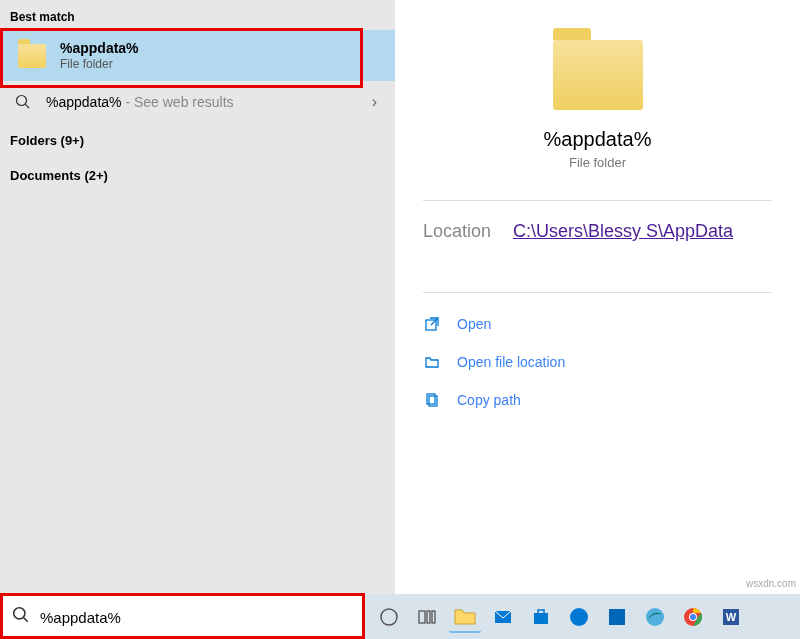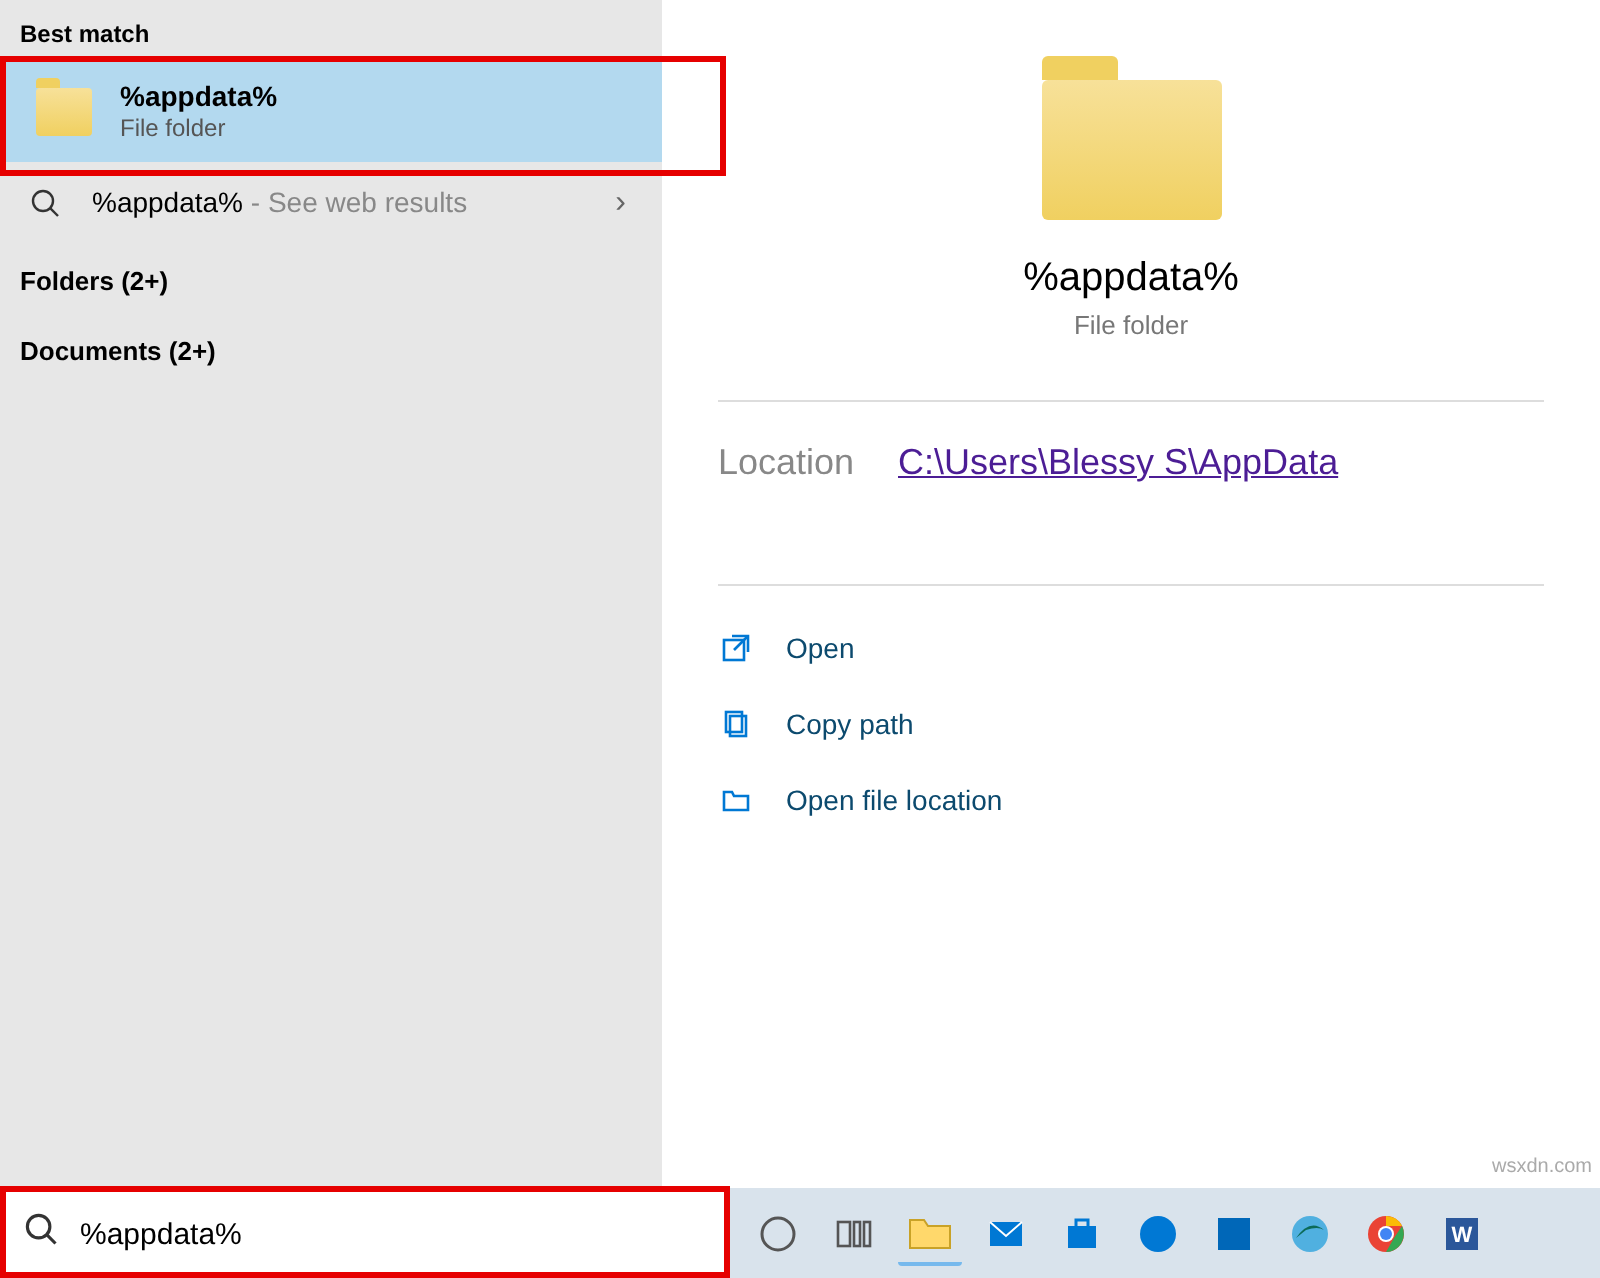--- a/index.html
+++ b/index.html
@@ -1,18 +1,18 @@
 <!DOCTYPE html>
 <html><head>
   <meta charset="utf-8">
   <style>
     * { margin: 0; padding: 0; box-sizing: border-box; font-family: "Segoe UI", sans-serif; }
     body { width: 800px; height: 639px; overflow: hidden; background: #fff; position: relative; }
     .container { display: flex; height: 594px; }
-    .left-panel { width: 331px; background: #e7e7e7; position: relative; }
+    .left-panel { width: 395px; background: #e7e7e7; position: relative; }
     .right-panel { flex: 1; background: #fff; padding: 0; }
     .section-label { font-size: 12px; font-weight: 600; color: #000; padding: 10px 10px 6px 10px; }
     .best-match-item { display: flex; align-items: center; background: #b3d9ef; padding: 10px 10px 10px 18px; position: relative; }
     .highlight-red { position: absolute; border: 3px solid #e60000; pointer-events: none; }
     .hl1 { left: 0px; top: 28px; width: 363px; height: 60px; }
     .hl2 { left: 0px; bottom: 0px; width: 365px; height: 46px; }
     .folder-icon-sm { width: 28px; height: 24px; background: linear-gradient(#f7e199, #f0d060); border-radius: 2px 2px 2px 2px; position: relative; margin-right: 14px; }
     .folder-icon-sm::before { content: ""; position: absolute; top: -5px; left: 0; width: 12px; height: 5px; background: #f0d060; border-radius: 2px 2px 0 0; }
     .bm-title { font-size: 14px; font-weight: 600; color: #000; }
     .bm-sub { font-size: 12px; color: #555; margin-top: 1px; }
@@ -26,21 +26,21 @@
     .preview-top { text-align: center; padding-top: 40px; }
     .folder-icon-lg { width: 90px; height: 70px; background: linear-gradient(#f7e199, #f0d060); border-radius: 3px; margin: 0 auto; position: relative; }
     .folder-icon-lg::before { content: ""; position: absolute; top: -12px; left: 0; width: 38px; height: 12px; background: #f0d060; border-radius: 3px 3px 0 0; }
     .pv-title { font-size: 20px; margin-top: 18px; color: #000; }
     .pv-sub { font-size: 13px; color: #777; margin-top: 4px; }
     .divider { border-top: 1px solid #ddd; margin: 30px 28px 0 28px; }
     .loc-row { display: flex; padding: 20px 28px; font-size: 18px; }
     .loc-label { color: #888; width: 90px; }
     .loc-val { color: #4c1d95; text-decoration: underline; }
     .actions { padding: 12px 28px; }
-    .action-item { display: flex; align-items: center; padding: 10px 0; font-size: 14px; color: #0c4a6e; }
+    .action-item { display: flex; align-items: center; padding: 10px 0; font-size: 14px; color: #3b82f6; }
     .action-icon { width: 18px; height: 18px; margin-right: 16px; display: flex; align-items: center; justify-content: center; color: #0078d4; }
     .search-bar { position: absolute; left: 0; bottom: 0; width: 365px; height: 45px; background: #fff; display: flex; align-items: center; padding: 0 12px; border-top: 1px solid #ccc; }
     .search-bar input { border: none; outline: none; font-size: 15px; flex: 1; margin-left: 10px; background: transparent; }
     .taskbar { position: absolute; left: 365px; bottom: 0; right: 0; height: 45px; background: #d9e3ec; display: flex; align-items: center; padding-left: 8px; gap: 6px; }
     .tb-icon { width: 32px; height: 32px; display: flex; align-items: center; justify-content: center; border-radius: 2px; font-size: 16px; }
     .watermark { position: absolute; right: 4px; bottom: 50px; font-size: 10px; color: #aaa; }
   </style>
 </head>
 <body>
 
@@ -61,21 +61,21 @@
               <circle cx="6.5" cy="6.5" r="5" stroke="#333" stroke-width="1.2" fill="none"></circle>
               <line x1="10.2" y1="10.2" x2="14" y2="14" stroke="#333" stroke-width="1.2"></line>
             </svg>
         </span>
         <span>
           <span class="web-text">%appdata%</span><span class="web-sub"> - See web results</span>
         </span>
       </div>
       <span class="chevron">›</span>
     </div>
-    <div class="cat-item">Folders (2+)</div>
+    <div class="cat-item">Folders (9+)</div>
     <div class="cat-item">Documents (2+)</div>
     <div class="highlight-red hl1"></div>
   </div>
 
   <div class="right-panel">
     <div class="preview-top">
       <div class="folder-icon-lg"></div>
       <div class="pv-title">%appdata%</div>
       <div class="pv-sub">File folder</div>
     </div>
@@ -92,33 +92,33 @@
               <rect x="2" y="4" width="10" height="10"></rect>
               <path d="M6 2 h8 v8"></path>
               <path d="M14 2 L7 9"></path>
             </svg>
         </span>
         <span>Open</span>
       </div>
       <div class="action-item">
         <span class="action-icon">
           <svg width="16" height="16" viewBox="0 0 16 16" stroke="#0078d4" fill="none" stroke-width="1.3">
+              <path d="M2 4 h4 l1 2 h7 v7 h-12 z"></path>
+            </svg>
+        </span>
+        <span>Open file location</span>
+      </div>
+      <div class="action-item">
+        <span class="action-icon">
+          <svg width="16" height="16" viewBox="0 0 16 16" stroke="#0078d4" fill="none" stroke-width="1.3">
               <rect x="3" y="2" width="8" height="10"></rect>
               <rect x="5" y="4" width="8" height="10"></rect>
             </svg>
         </span>
         <span>Copy path</span>
-      </div>
-      <div class="action-item">
-        <span class="action-icon">
-          <svg width="16" height="16" viewBox="0 0 16 16" stroke="#0078d4" fill="none" stroke-width="1.3">
-              <path d="M2 4 h4 l1 2 h7 v7 h-12 z"></path>
-            </svg>
-        </span>
-        <span>Open file location</span>
       </div>
     </div>
   </div>
 </div>
 
 <div class="search-bar">
   <span>
     <svg width="18" height="18" viewBox="0 0 16 16">
         <circle cx="6.5" cy="6.5" r="5" stroke="#333" stroke-width="1.4" fill="none"></circle>
         <line x1="10.2" y1="10.2" x2="14" y2="14" stroke="#333" stroke-width="1.4"></line>

